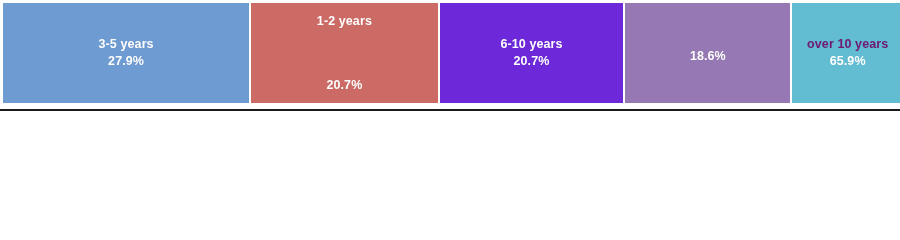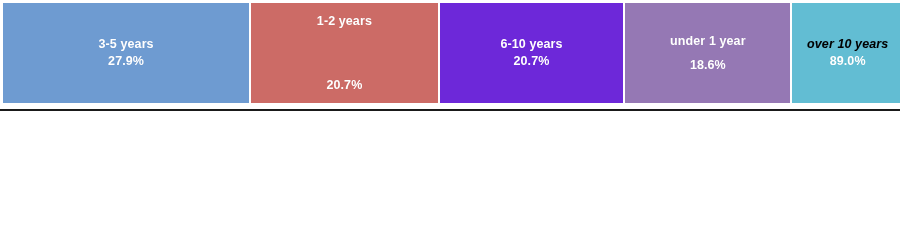--- a/index.html
+++ b/index.html
@@ -94,27 +94,26 @@
         <span class="segment-label" style="color: rgb(255, 255, 255);">1-2 years</span>
         <span class="segment-value" style="color: rgb(255, 255, 255);">20.7%</span>
       </div>
 
       <div class="bar-segment" style="flex: 0 0 20.6%; background: #6d28d9;">
         <span class="segment-label" style="color: rgb(255, 255, 255);">6-10 years</span>
         <span class="segment-value" style="color: rgb(255, 255, 255);">20.7%</span>
       </div>
 
       <div class="bar-segment" style="flex: 0 0 18.5%; background: rgb(149, 120, 180);">
-        <span class="segment-label" style="color: rgb(255, 255, 255);">under 1 year</span>
         <span class="segment-value" style="color: rgb(255, 255, 255); margin-top: 7px;">18.6%</span>
       </div>
 
       <div class="bar-segment" style="flex: 0 0 12.4%; background: rgb(98, 189, 211);">
-        <span class="segment-label" style="color: #000000; font-style: italic;">over 10 years</span>
-        <span class="segment-value" style="color: rgb(255, 255, 255);">89.0%</span>
+        <span class="segment-label" style="color: #701a75;">over 10 years</span>
+        <span class="segment-value" style="color: rgb(255, 255, 255);">65.9%</span>
       </div>
 
     </div>
   </div>
 
   <div id="axis-line" style="background: rgb(26, 26, 26);"></div>
 
 </div>
 
 </body></html>

